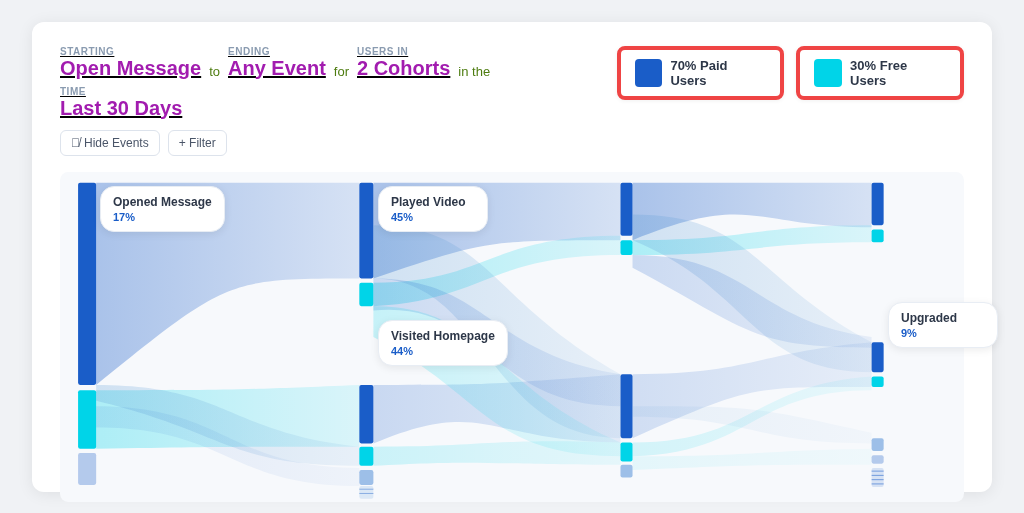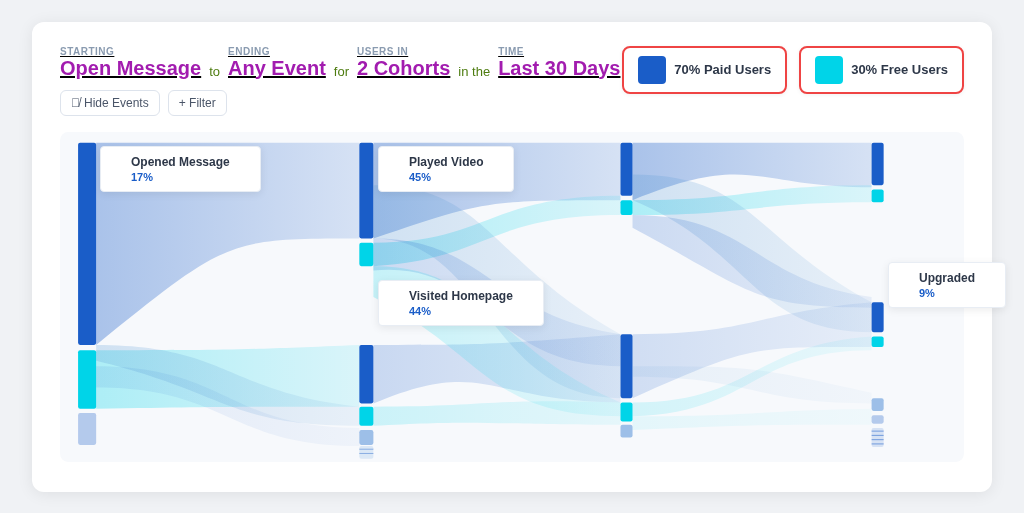--- a/index.html
+++ b/index.html
@@ -80,21 +80,21 @@
     .legend {
       display: flex;
       gap: 12px;
       align-items: center;
     }
     .legend-item {
       display: flex;
       align-items: center;
       gap: 8px;
       background: #fff;
-      border: 2px solid #ef4444;
+      border: 4px solid #ef4444;
       border-radius: 8px;
       padding: 8px 14px;
       box-shadow: 0 1px 4px rgba(0,0,0,0.06);
     }
     .legend-swatch {
       width: 28px;
       height: 28px;
       border-radius: 4px;
     }
     .legend-text {
@@ -111,22 +111,22 @@
     }
     .sankey-svg {
       width: 100%;
       height: 100%;
     }
     
     .node-label {
       position: absolute;
       background: #fff;
       border: 1px solid #e8edf4;
-      border-radius: 4px;
-      padding: 8px 30px;
+      border-radius: 14px;
+      padding: 8px 12px;
       box-shadow: 0 2px 8px rgba(0,0,0,0.08);
       min-width: 110px;
     }
     .node-label .node-name {
       font-size: 12px;
       font-weight: 700;
       color: #2d3748;
     }
     .node-label .node-pct {
       font-size: 11px;

